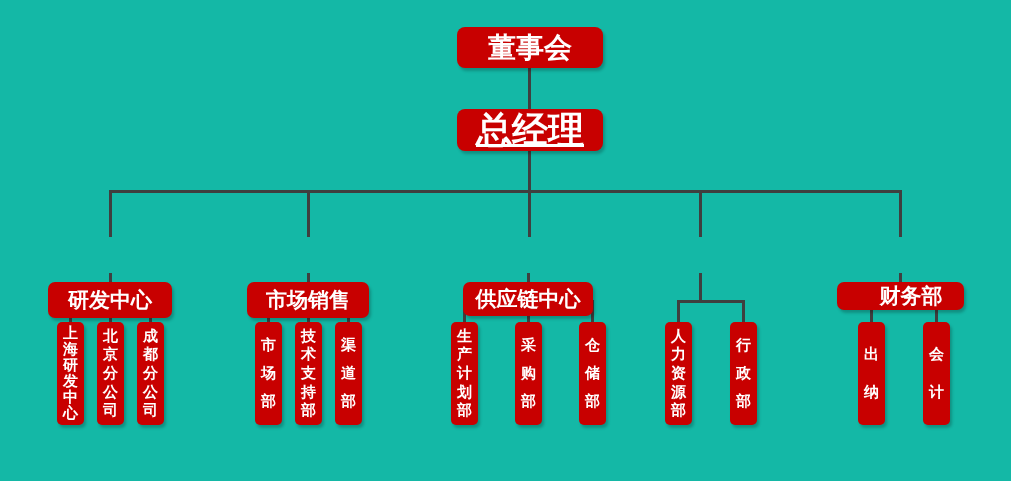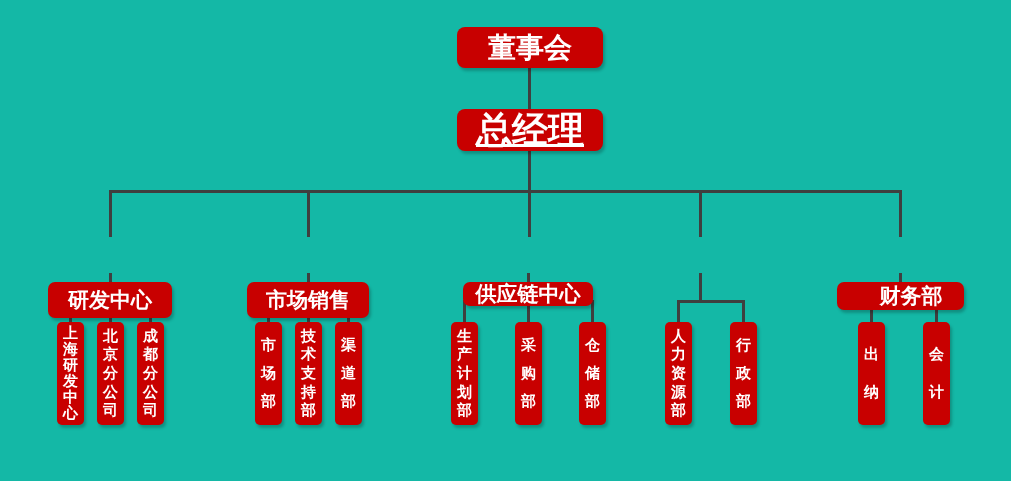--- a/index.html
+++ b/index.html
@@ -83,21 +83,21 @@
   <div class="line" style="left:899px;top:273px;width:3px;height:28px;"></div>
   <div class="line" style="left:870px;top:300px;width:68px;height:3px;"></div>
   <div class="line" style="left:870px;top:300px;width:3px;height:22px;"></div>
   <div class="line" style="left:935px;top:300px;width:3px;height:22px;"></div>
 
   <div class="node tier1" style="left:457px;top:27px;width:146px;height:41px;">董事会</div>
   <div class="node tier2" style="left:457px;top:109px;width:146px;height:42px;">总经理</div>
 
   <div class="node tier3" style="left:48px;top:237px;width:124px;height:36px;">研发中心</div>
   <div class="node tier3" style="left:247px;top:237px;width:122px;height:36px;">市场销售</div>
-  <div class="node tier3" style="left:463px;top:237px;width:130px;height:24px;">供应链中心</div>
+  <div class="node tier3" style="left:463px;top:237px;width:130px;height:34px;">供应链中心</div>
   <div class="node tier3" style="left:837px;top:237px;width:127px;height:28px;padding-left:21px;">财务部</div>
 
   <div class="node child vtext" style="left:57px;top:322px;width:27px;height:103px;">
       <span>上</span>
       <span>海</span>
       <span>研</span>
       <span>发</span>
       <span>中</span>
       <span>心</span>
     </div>

